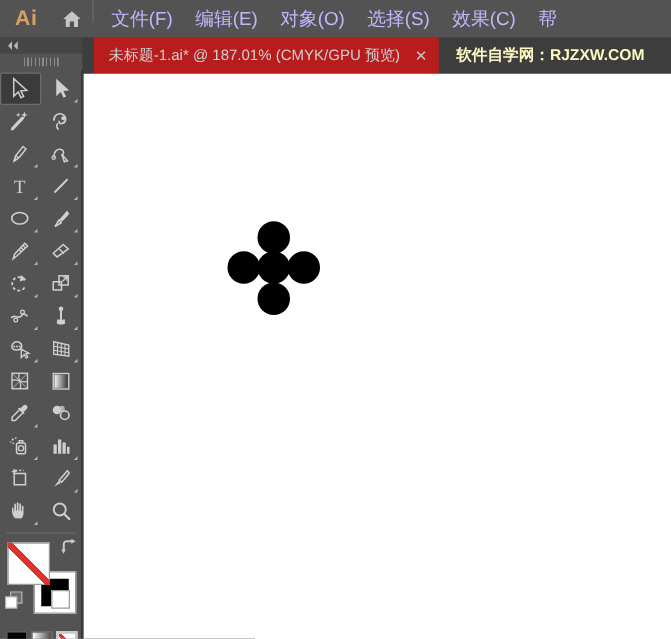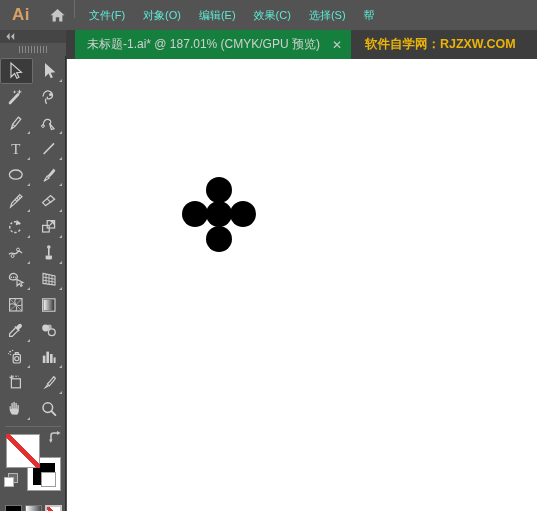--- a/index.html
+++ b/index.html
@@ -19,41 +19,41 @@
   .ai-logo{
     width:42px;height:30px;display:flex;align-items:center;justify-content:center;
     color:#d9a066;font-size:17px;font-weight:bold;letter-spacing:.5px;
   }
   .home-btn{
     width:30px;height:30px;display:flex;align-items:center;justify-content:center;
   }
   .menu-sep{width:1px;height:18px;background:#6b6b6b;margin:0 5px 0 2px;}
   .menu-items{display:flex;align-items:center;height:30px;}
   .menu-item{
-    color:#5eead4;font-size:11px;padding:0 9px;height:30px;
+    color:#c4b5fd;font-size:15px;padding:0 9px;height:30px;
     display:flex;align-items:center;white-space:nowrap;
   }
 
   
   .tabbar{
     position:absolute;left:0;top:30px;width:537px;height:29px;
     background:#3d3d3d;display:flex;align-items:flex-end;
   }
   .tab-spacer{width:75px;height:29px;background:#3d3d3d;}
   .tab{
-    height:29px;background:#15803d;display:flex;align-items:center;
+    height:29px;background:#b91c1c;display:flex;align-items:center;
     padding:0 6px 0 12px;box-sizing:border-box;
   }
   .tab-title{color:#d0d0d0;font-size:12px;white-space:nowrap;}
   .tab-close{
     margin-left:9px;width:16px;height:18px;display:flex;align-items:center;
     justify-content:center;color:#c9c9c9;font-size:12px;line-height:1;
   }
   .watermark{
-    color:#eab308;font-size:12.5px;font-weight:bold;
+    color:#fef9c3;font-size:12.5px;font-weight:bold;
     padding:1px 0 0 14px;height:30px;display:flex;align-items:center;
     white-space:nowrap;
   }
 
   
   .toolpanel{
     position:absolute;left:0;top:30px;width:66px;height:481px;
     background:#535353;border-right:1px solid #2f2f2f;box-sizing:border-box;
   }
   .tool-collapse{
@@ -140,24 +140,24 @@
   <div class="menubar">
     <div class="ai-logo">Ai</div>
     <div class="home-btn">
       <svg width="17" height="17" viewBox="0 0 17 17" aria-hidden="true">
         <path d="M8.5 2 L15.5 8.2 L13.4 8.2 L13.4 14.6 L10.2 14.6 L10.2 10.2 L6.8 10.2 L6.8 14.6 L3.6 14.6 L3.6 8.2 L1.5 8.2 Z" fill="#c6c6c6"></path>
       </svg>
     </div>
     <div class="menu-sep"></div>
     <div class="menu-items" id="menu-items">
         <div class="menu-item">文件(F)</div>
+        <div class="menu-item">编辑(E)</div>
         <div class="menu-item">对象(O)</div>
-        <div class="menu-item">编辑(E)</div>
+        <div class="menu-item">选择(S)</div>
         <div class="menu-item">效果(C)</div>
-        <div class="menu-item">选择(S)</div>
         <div class="menu-item">帮</div>
       </div>
   </div>
 
   <div class="tabbar">
     <div class="tab-spacer"></div>
     <div class="tab">
       <span class="tab-title">未标题-1.ai* @ 187.01% (CMYK/GPU 预览)</span>
       <span class="tab-close">✕</span>
     </div>

